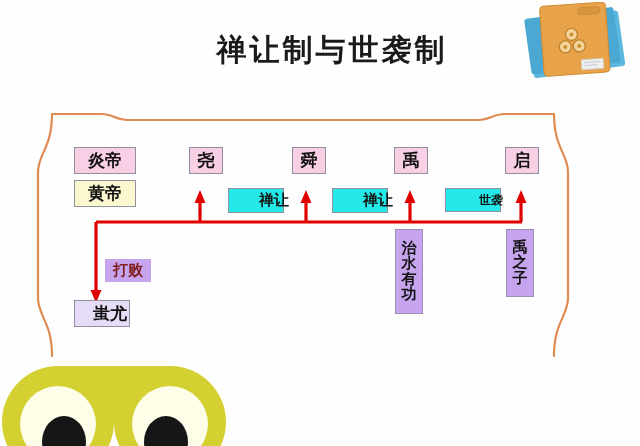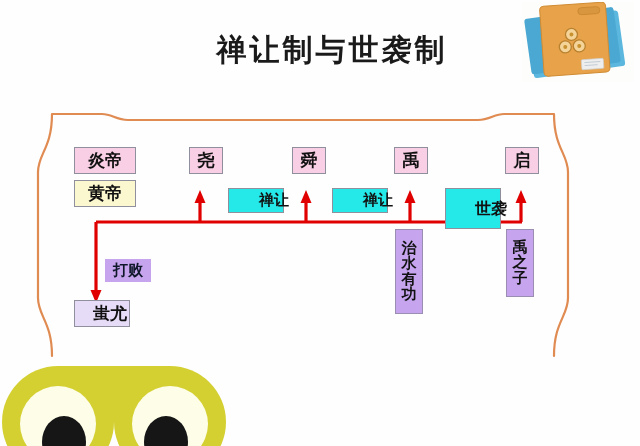--- a/index.html
+++ b/index.html
@@ -95,21 +95,21 @@
   .plain {
     position: absolute;
     box-sizing: border-box;
     background: #c7a5ee;
     border: none;
     display: flex;
     align-items: center;
     justify-content: center;
     font-family: "DejaVu Serif", "Liberation Serif", serif;
     font-weight: 700;
-    color: #0f172a;
+    color: #7f1d1d;
     white-space: nowrap;
   }
 
   
   #arrows-svg {
     position: absolute;
     left: 0;
     top: 0;
     width: 640px;
     height: 446px;
@@ -216,21 +216,21 @@
   </div>
 
   <div class="nbox cyan" style="left:228px; top:188px; width:56px; height:25px; font-size:15px;">
     <span>禅让</span>
   </div>
 
   <div class="nbox cyan" style="left:332px; top:188px; width:56px; height:25px; font-size:15px;">
     <span>禅让</span>
   </div>
 
-  <div class="nbox cyan" style="left:445px; top:188px; width:56px; height:41px; font-size:16px;">
+  <div class="nbox cyan" style="left:445px; top:188px; width:56px; height:24px; font-size:12px;">
     <span>世袭</span>
   </div>
 
   <div class="plain" style="left:105px; top:259px; width:46px; height:23px; font-size:15px;">
     <span>打败</span>
   </div>
 
   <div class="nbox lav" style="left:74px; top:300px; width:56px; height:27px; font-size:17px;padding-left:16px;">
     <span>蚩尤</span>
   </div>

